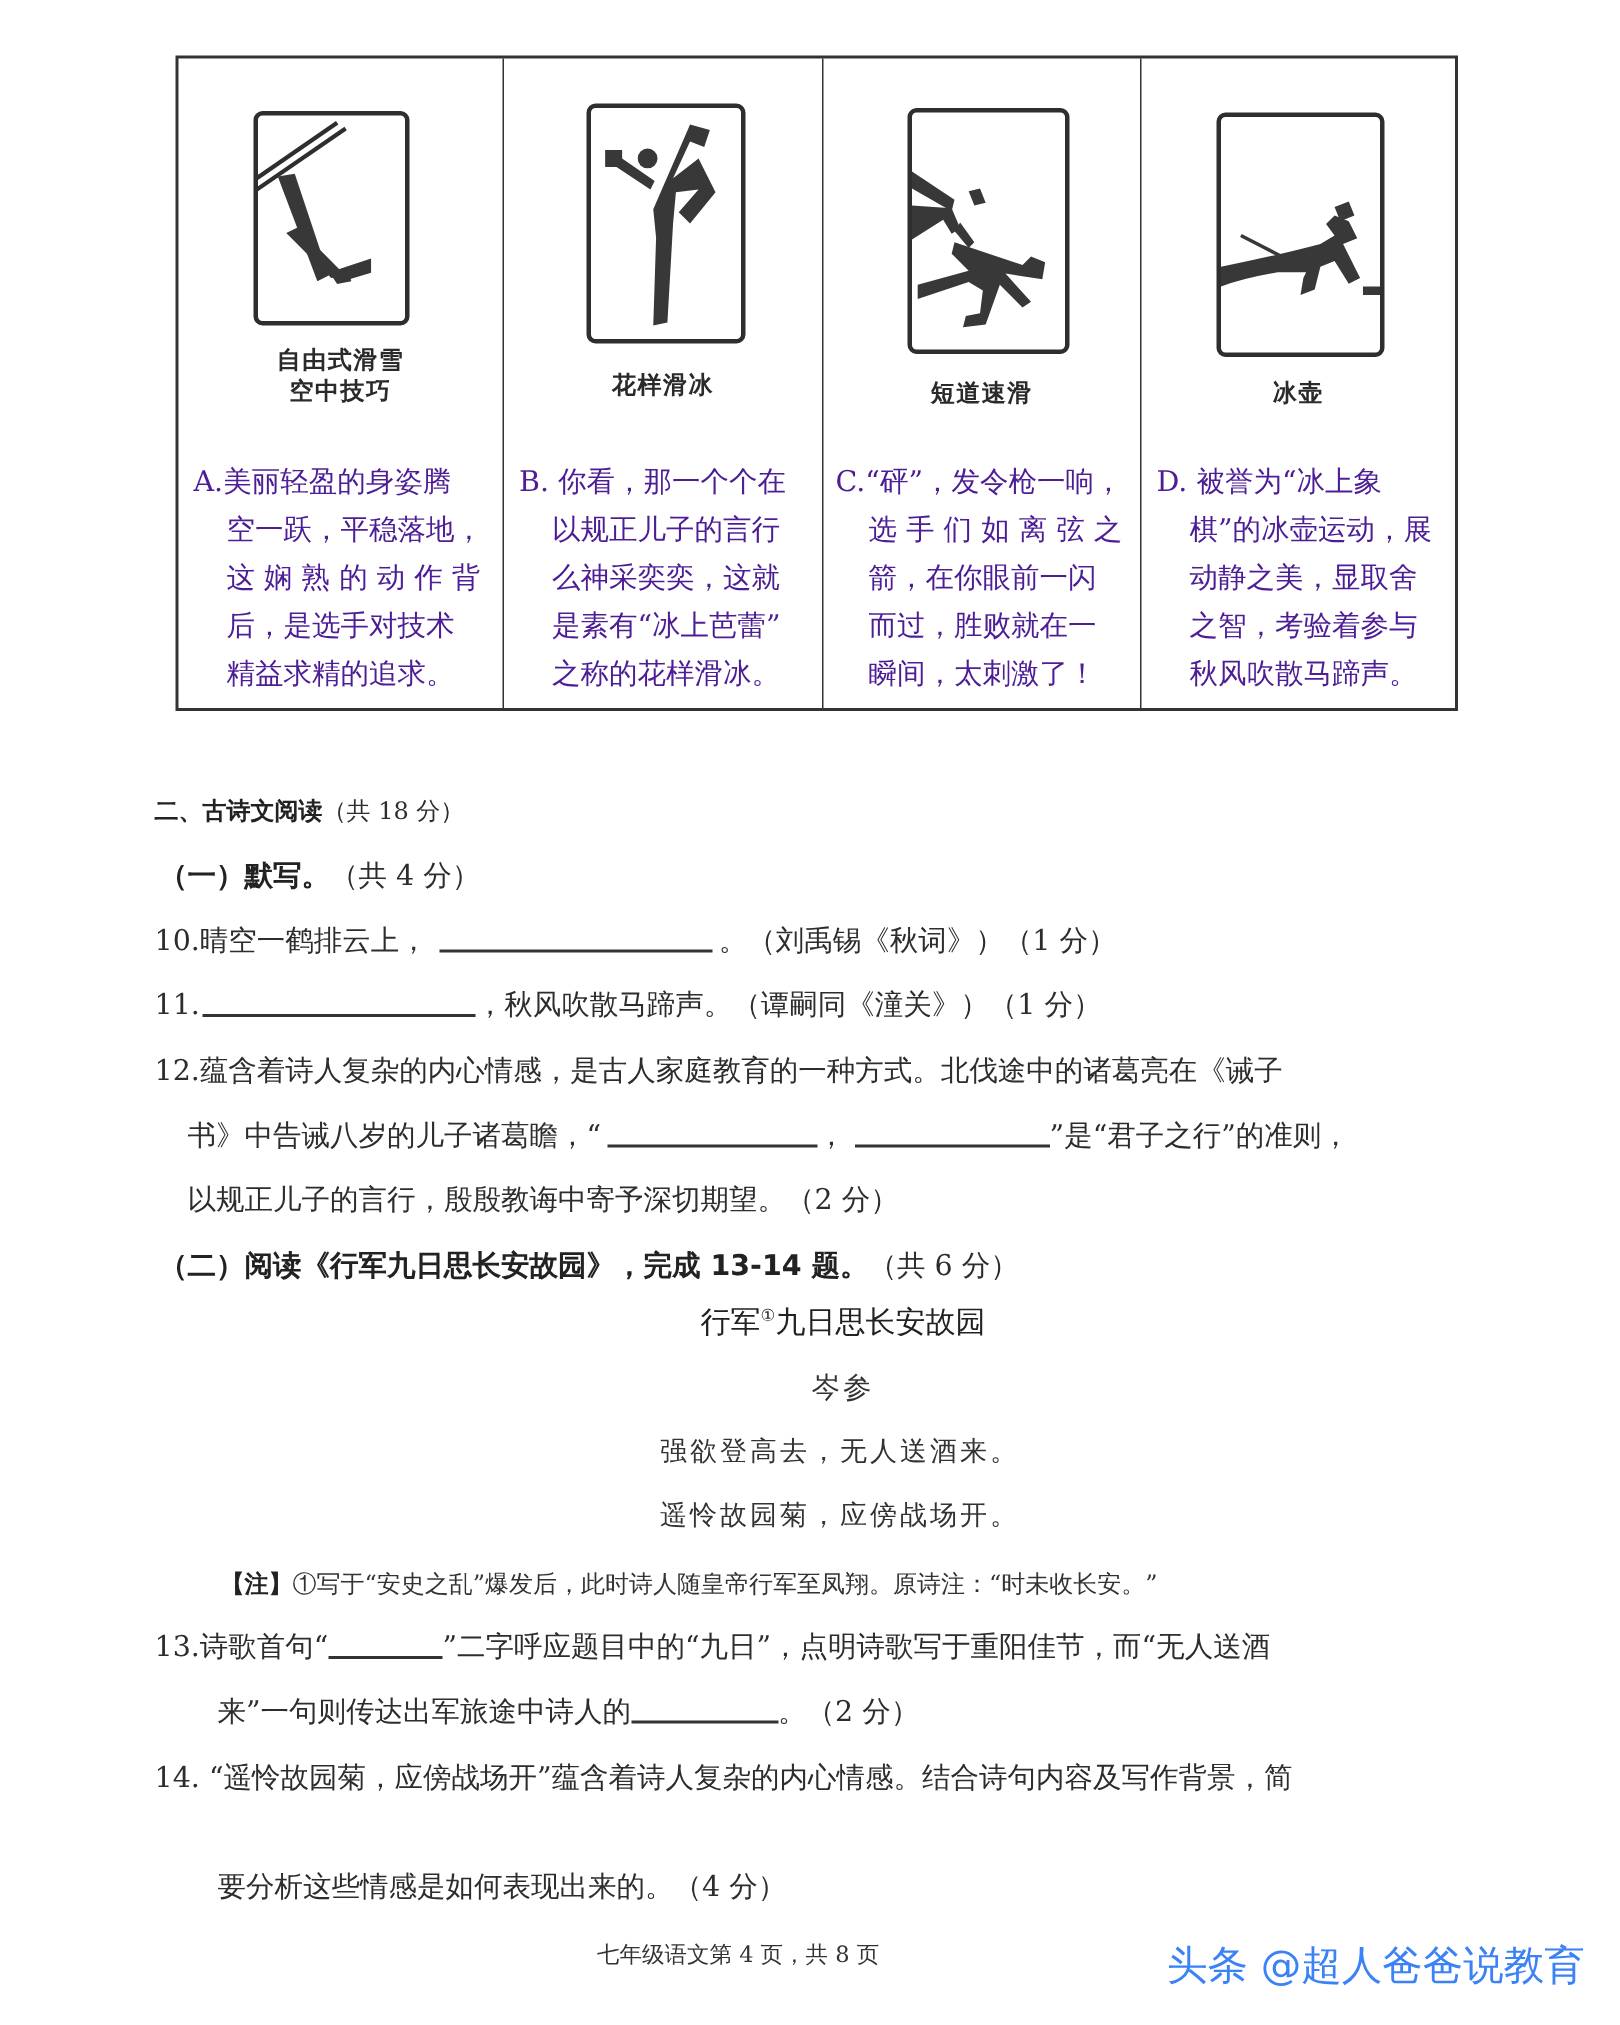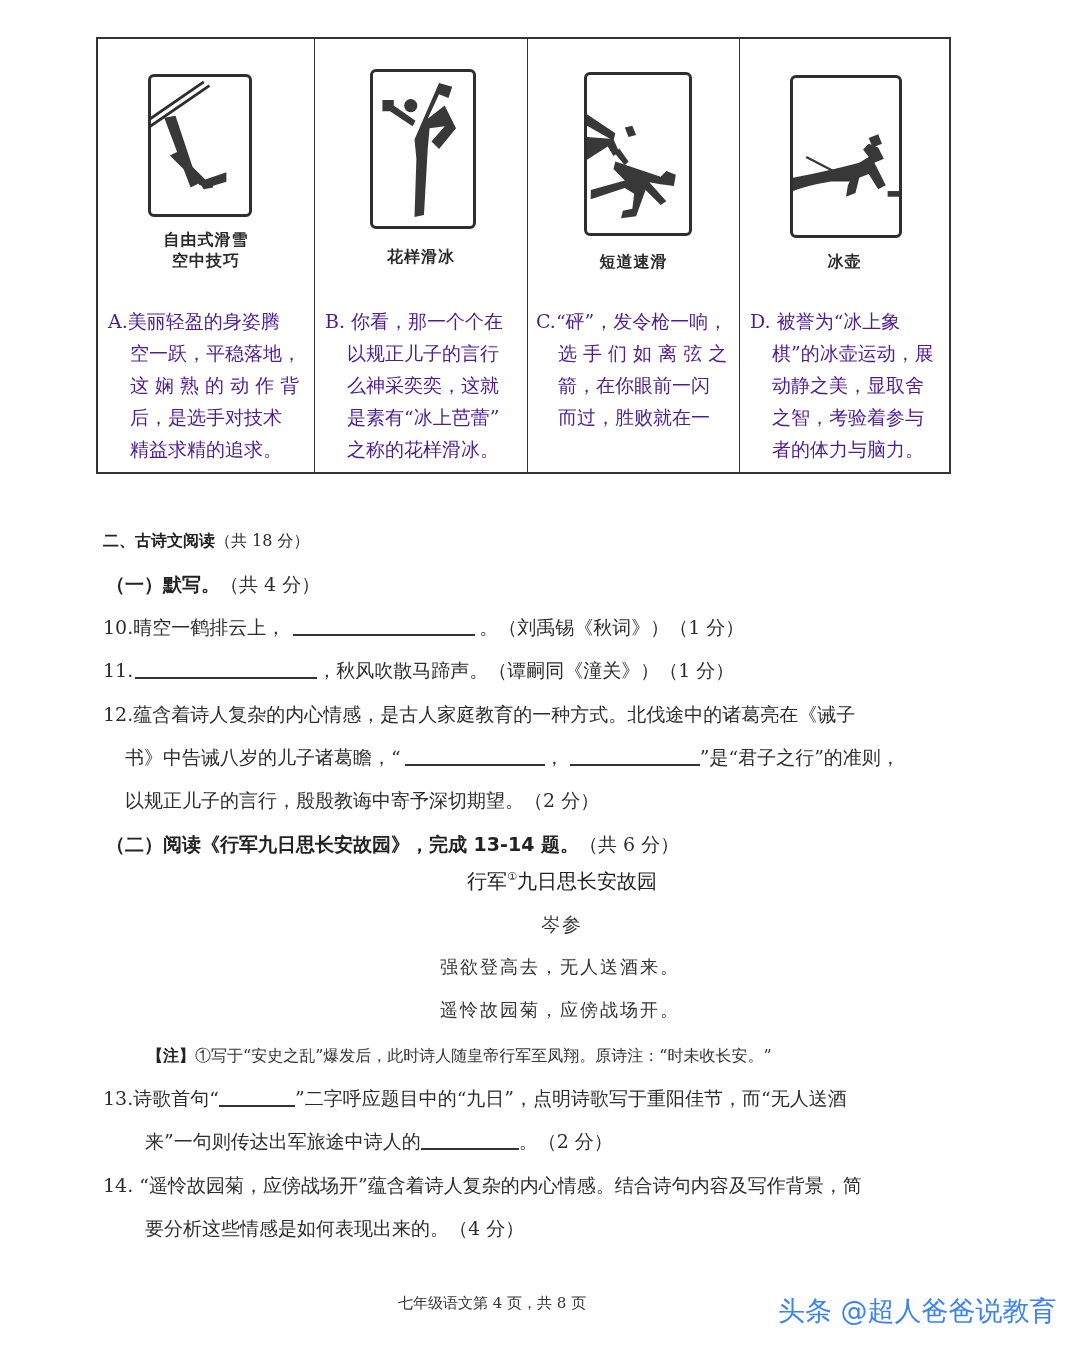--- a/index.html
+++ b/index.html
@@ -1,20 +1,20 @@
 <!DOCTYPE html>
 <html><head>
 <meta charset="utf-8">
 <style>
   html, body { margin: 0; padding: 0; background: #ffffff; }
   body { width: 1080px; height: 1350px; position: relative; overflow: hidden;
          font-family: "DejaVu Serif", "Liberation Serif", serif; color: #2a2a2a; }
 
   
-  .sports-table { position: absolute; left: 96px; top: 37px; width: 855px; height: 437px;
+  .sports-table { position: absolute; left: 117px; top: 37px; width: 855px; height: 437px;
                   border: 2px solid #333; box-sizing: border-box; display: flex; }
   .col { position: relative; box-sizing: border-box; border-right: 1.5px solid #333; height: 100%; }
   .col:last-child { border-right: none; }
   .col1 { width: 217px; } .col2 { width: 213px; } .col3 { width: 212px; } .col4 { flex: 1; }
   .pict { position: absolute; border: 3px solid #2e2e2e; border-radius: 6px; box-sizing: border-box; background: #fff; }
   .pict svg { position: absolute; left: 0; top: 0; width: 100%; height: 100%; }
   .sport-name { position: absolute; left: 0; right: 0; text-align: center;
                 font-family: "DejaVu Sans", "Liberation Sans", sans-serif; font-weight: bold;
                 font-size: 16px; color: #2a2a2a; line-height: 21px; letter-spacing: 1px; }
   .desc { position: absolute; top: 266px; font-size: 19px; line-height: 32px; color: #4c1d95; }
@@ -94,41 +94,42 @@
       </svg>
     </div>
     <div class="sport-name" style="top:212px;">
       <div>短道速滑</div>
     </div>
     <div class="desc" style="left:8px;">
       <span class="first"><span>C.</span><span>“砰”，发令枪一响，</span></span>
       <span class="rest">选 手 们 如 离 弦 之</span>
       <span class="rest">箭，在你眼前一闪</span>
       <span class="rest">而过，胜败就在一</span>
+      <span class="rest">瞬间，太刺激了！</span>
     </div>
   </div>
 
   <div class="col col4">
     <div class="pict" style="left:50px; top:36px; width:112px; height:163px;">
       <svg viewBox="0 0 112 163">
         <line x1="14" y1="82" x2="68" y2="110" stroke="#383838" stroke-width="2.5"></line>
         <path d="M0 104 Q40 96 70 88 L80 82 L74 74 L80 68 L90 72 L96 84 L86 88 L98 112 L90 116 L80 100 L70 104 L66 120 L56 124 L58 112 L60 108 L40 108 Q16 112 0 118 Z" fill="#383838"></path>
         <path d="M80 62 L90 58 L94 68 L84 72 Z" fill="#383838"></path>
         <path d="M100 118 L112 118 L112 124 L100 124 Z" fill="#383838"></path>
       </svg>
     </div>
     <div class="sport-name" style="top:212px;">
       <div>冰壶</div>
     </div>
     <div class="desc" style="left:10px;">
       <span class="first"><span>D.</span>&nbsp;<span>被誉为“冰上象</span></span>
       <span class="rest">棋”的冰壶运动，展</span>
       <span class="rest">动静之美，显取舍</span>
       <span class="rest">之智，考验着参与</span>
-      <span class="rest">者的体力与脑力。</span>
+      <span class="rest">秋风吹散马蹄声。</span>
     </div>
   </div>
 </div>
 
 <div class="line" style="left:103px; top:527px; font-size:16px;">
   <span class="bold">二、古诗文阅读</span><span>（共 18 分）</span>
 </div>
 
 <div class="line" style="left:106px; top:570px;">
   <span class="bold">（一）默写。</span><span>（共 4 分）</span>
@@ -170,18 +171,18 @@
 <div class="line" style="left:103px; top:1084px;">
   <span>13.</span><span>诗歌首句“</span><span class="blank" style="width:76px;"></span><span>”二字呼应题目中的“九日”，点明诗歌写于重阳佳节，而“无人送酒</span>
 </div>
 <div class="line" style="left:145px; top:1127px;">
   <span>来”一句则传达出军旅途中诗人的</span><span class="blank" style="width:98px;"></span><span>。（2 分）</span>
 </div>
 
 <div class="line" style="left:103px; top:1171px;">
   <span>14.</span>&nbsp;<span>“遥怜故园菊，应傍战场开”蕴含着诗人复杂的内心情感。结合诗句内容及写作背景，简</span>
 </div>
-<div class="line" style="left:145px; top:1214px;text-align:right;">
+<div class="line" style="left:145px; top:1244px;text-align:right;">
   <span>要分析这些情感是如何表现出来的。（4 分）</span>
 </div>
 
 <div class="line footer" style="left:398px; top:1289px;">七年级语文第 4 页，共 8 页</div>
 <div class="line watermark" style="left:778px; top:1294px; line-height:34px;">头条 @超人爸爸说教育</div>
 
 </body></html>

